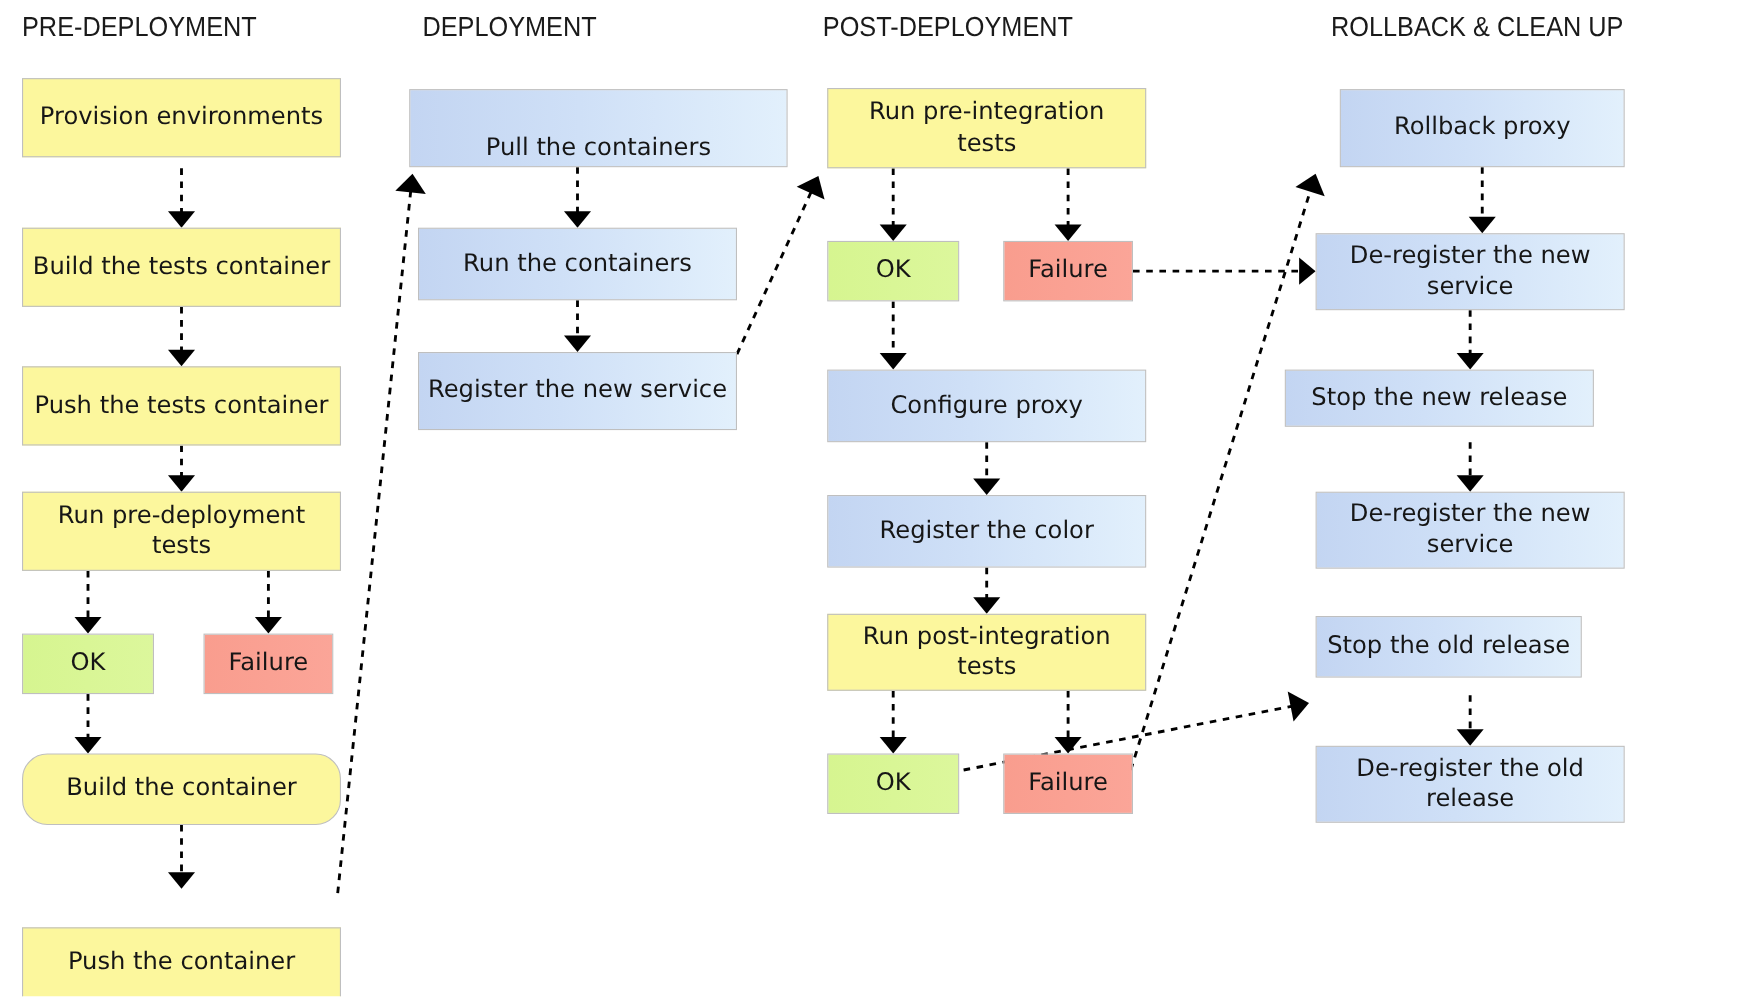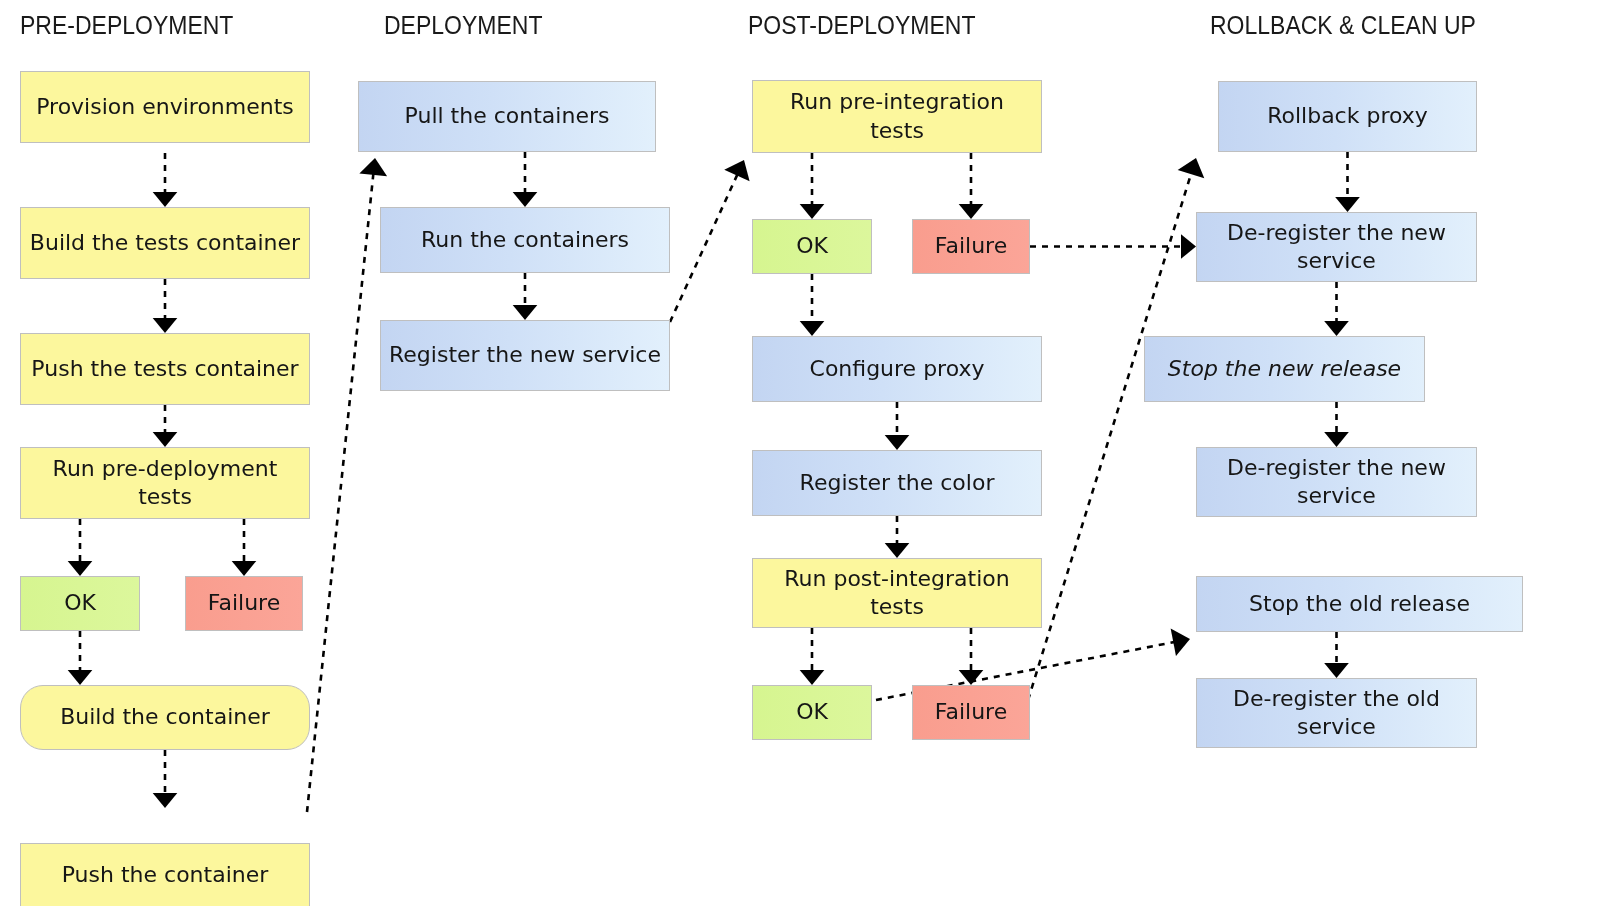--- a/index.html
+++ b/index.html
@@ -144,21 +144,21 @@
       </div>
       <div class="node red" style="left: 185px; top: 576px; width: 118px; height: 55px;">
         <span>Failure</span>
       </div>
       <div class="node yellow" style="left: 20px; top: 685px; width: 290px; height: 65px; border-radius: 23px;">
         <span>Build the container</span>
       </div>
       <div class="node yellow" style="left: 20px; top: 808px; width: 290px; height: 65px; margin-top: 35px;">
         <span>Push the container</span>
       </div>
-      <div class="node blue" style="left: 358px; top: 81px; width: 298px; height: 71px;">
+      <div class="node blue" style="left: 372px; top: 81px; width: 344px; height: 71px; align-items: flex-end;">
         <span>Pull the containers</span>
       </div>
       <div class="node blue" style="left: 380px; top: 207px; width: 290px; height: 66px;">
         <span>Run the containers</span>
       </div>
       <div class="node blue" style="left: 380px; top: 320px; width: 290px; height: 71px;">
         <span>Register the new service</span>
       </div>
       <div class="node yellow" style="left: 752px; top: 80px; width: 290px; height: 73px;">
         <span>Run pre-integration tests</span>
@@ -183,27 +183,27 @@
       </div>
       <div class="node red" style="left: 912px; top: 685px; width: 118px; height: 55px;">
         <span>Failure</span>
       </div>
       <div class="node blue" style="left: 1218px; top: 81px; width: 259px; height: 71px;">
         <span>Rollback proxy</span>
       </div>
       <div class="node blue" style="left: 1196px; top: 212px; width: 281px; height: 70px;">
         <span>De-register the new service</span>
       </div>
-      <div class="node blue" style="left: 1144px; top: 336px; width: 281px; height: 66px; font-style: italic;">
+      <div class="node blue" style="left: 1168px; top: 336px; width: 281px; height: 52px;">
         <span>Stop the new release</span>
       </div>
       <div class="node blue" style="left: 1196px; top: 447px; width: 281px; height: 70px;">
         <span>De-register the new service</span>
       </div>
-      <div class="node blue" style="left: 1196px; top: 576px; width: 327px; height: 56px;">
+      <div class="node blue" style="left: 1196px; top: 560px; width: 242px; height: 56px;">
         <span>Stop the old release</span>
       </div>
       <div class="node blue" style="left: 1196px; top: 678px; width: 281px; height: 70px;">
-        <span>De-register the old service</span>
+        <span>De-register the old release</span>
       </div>
     </div>
 
 </div>
 
 </body></html>

